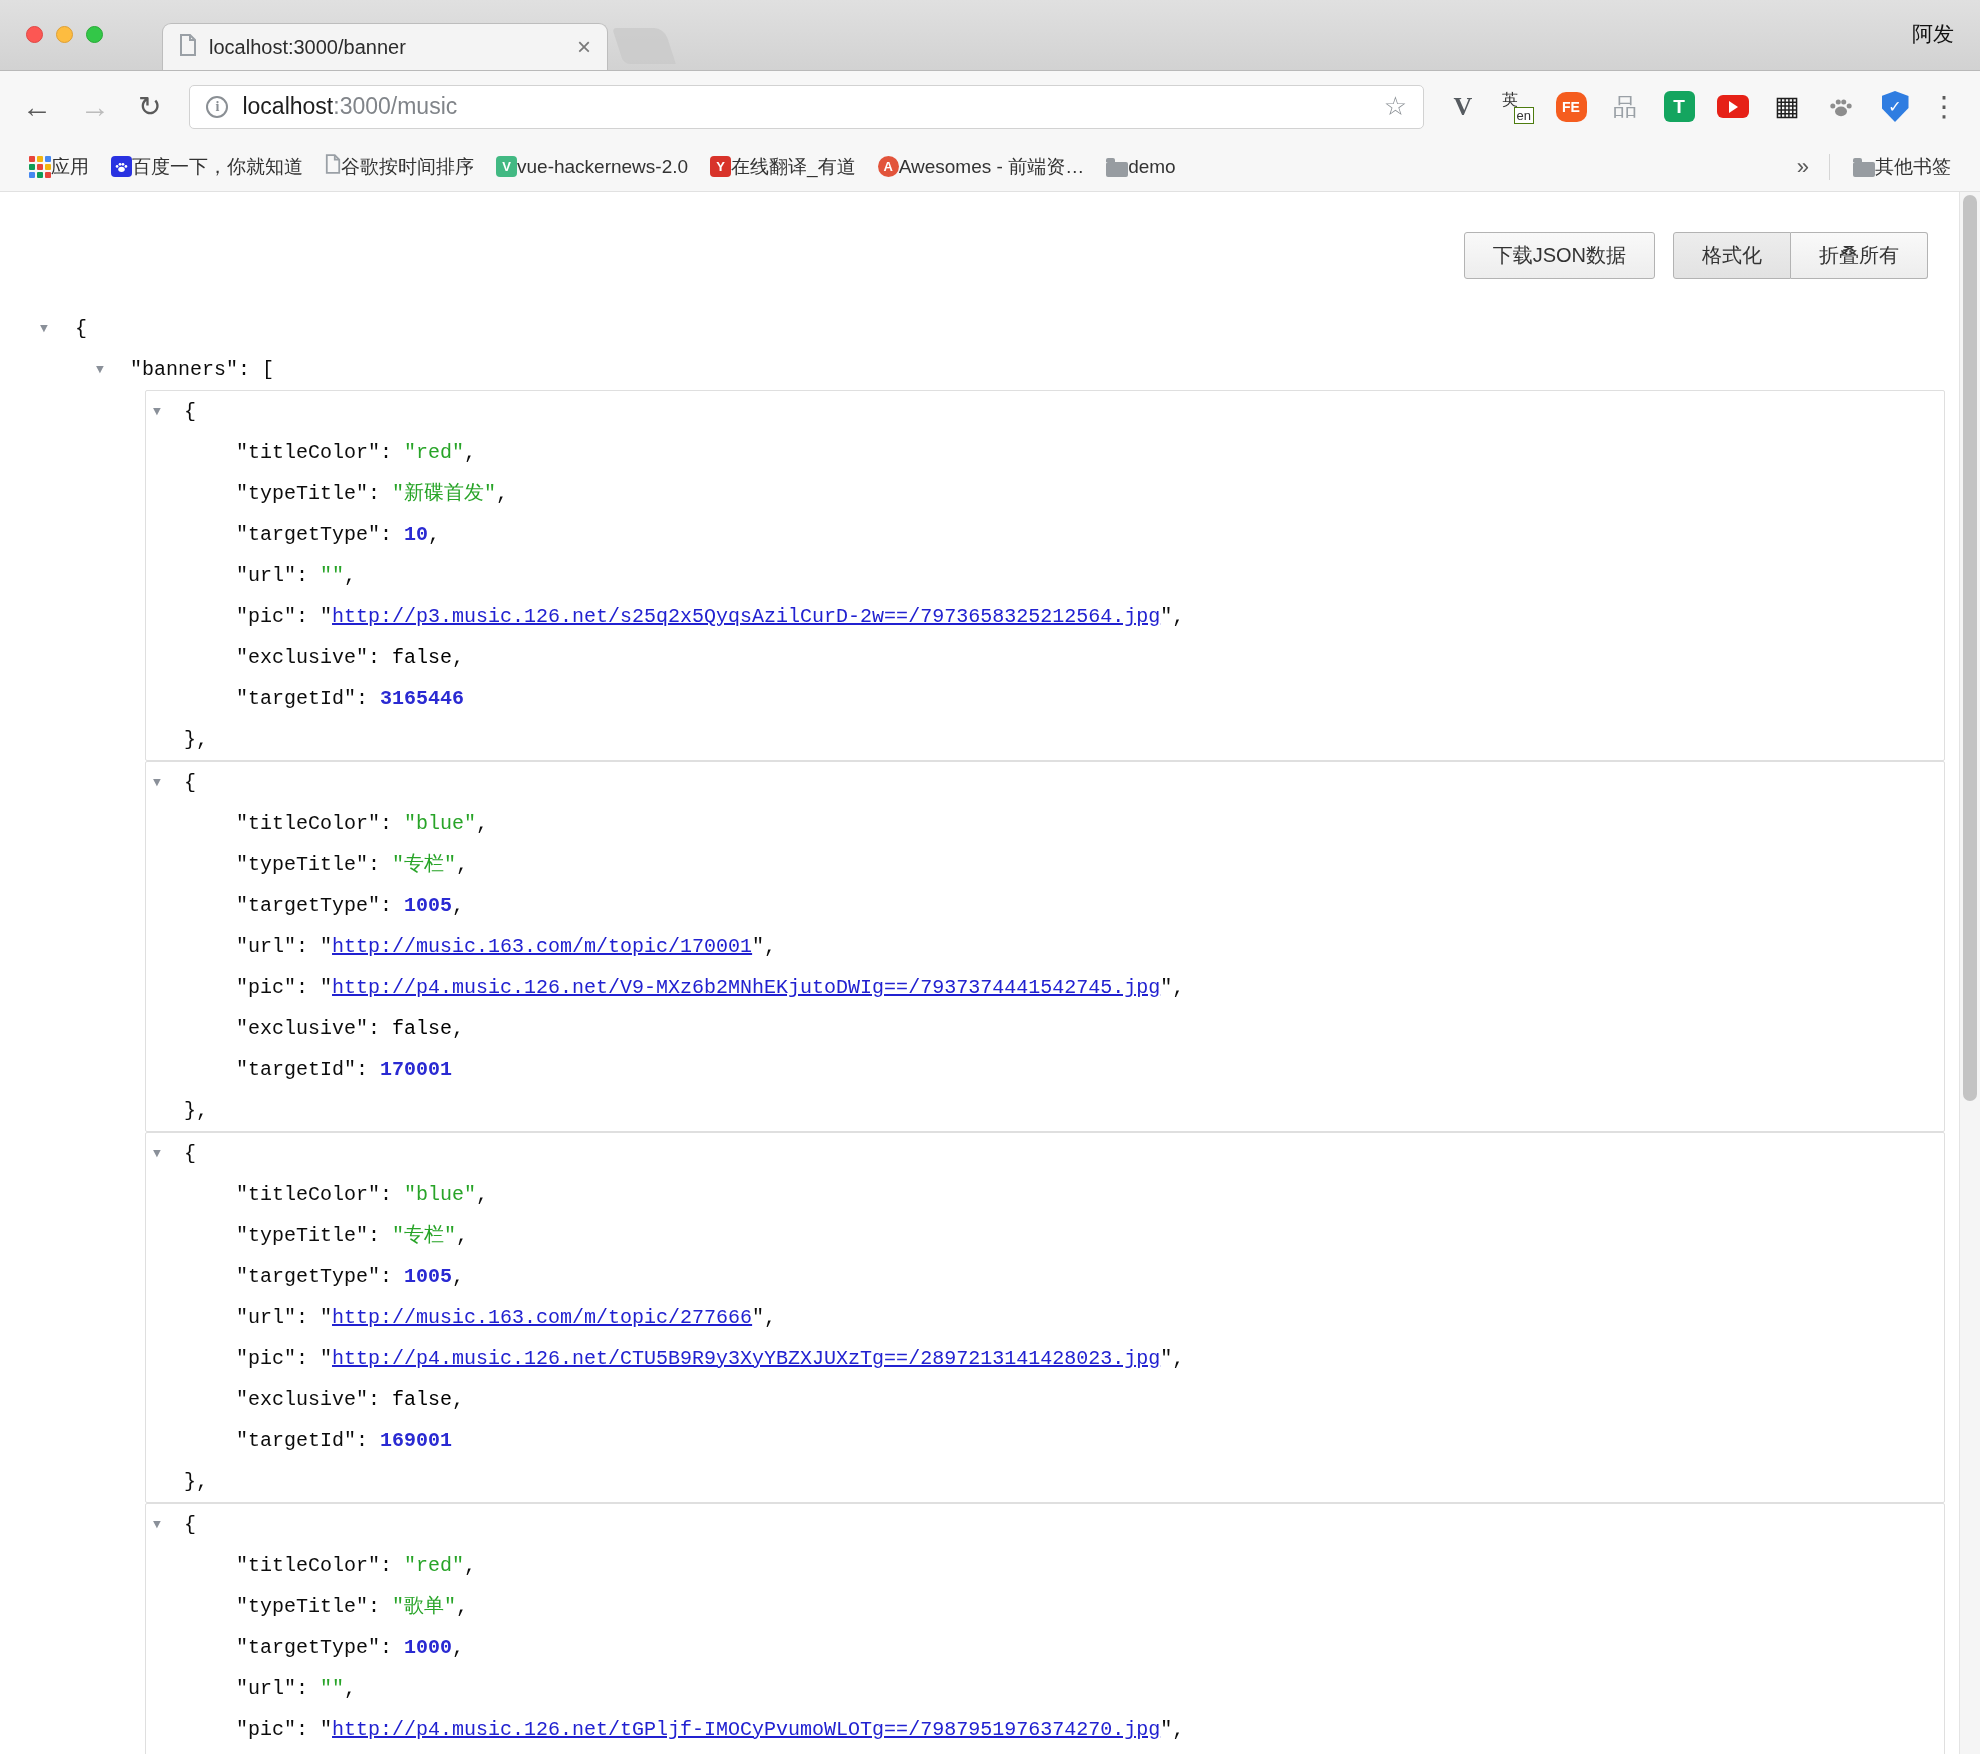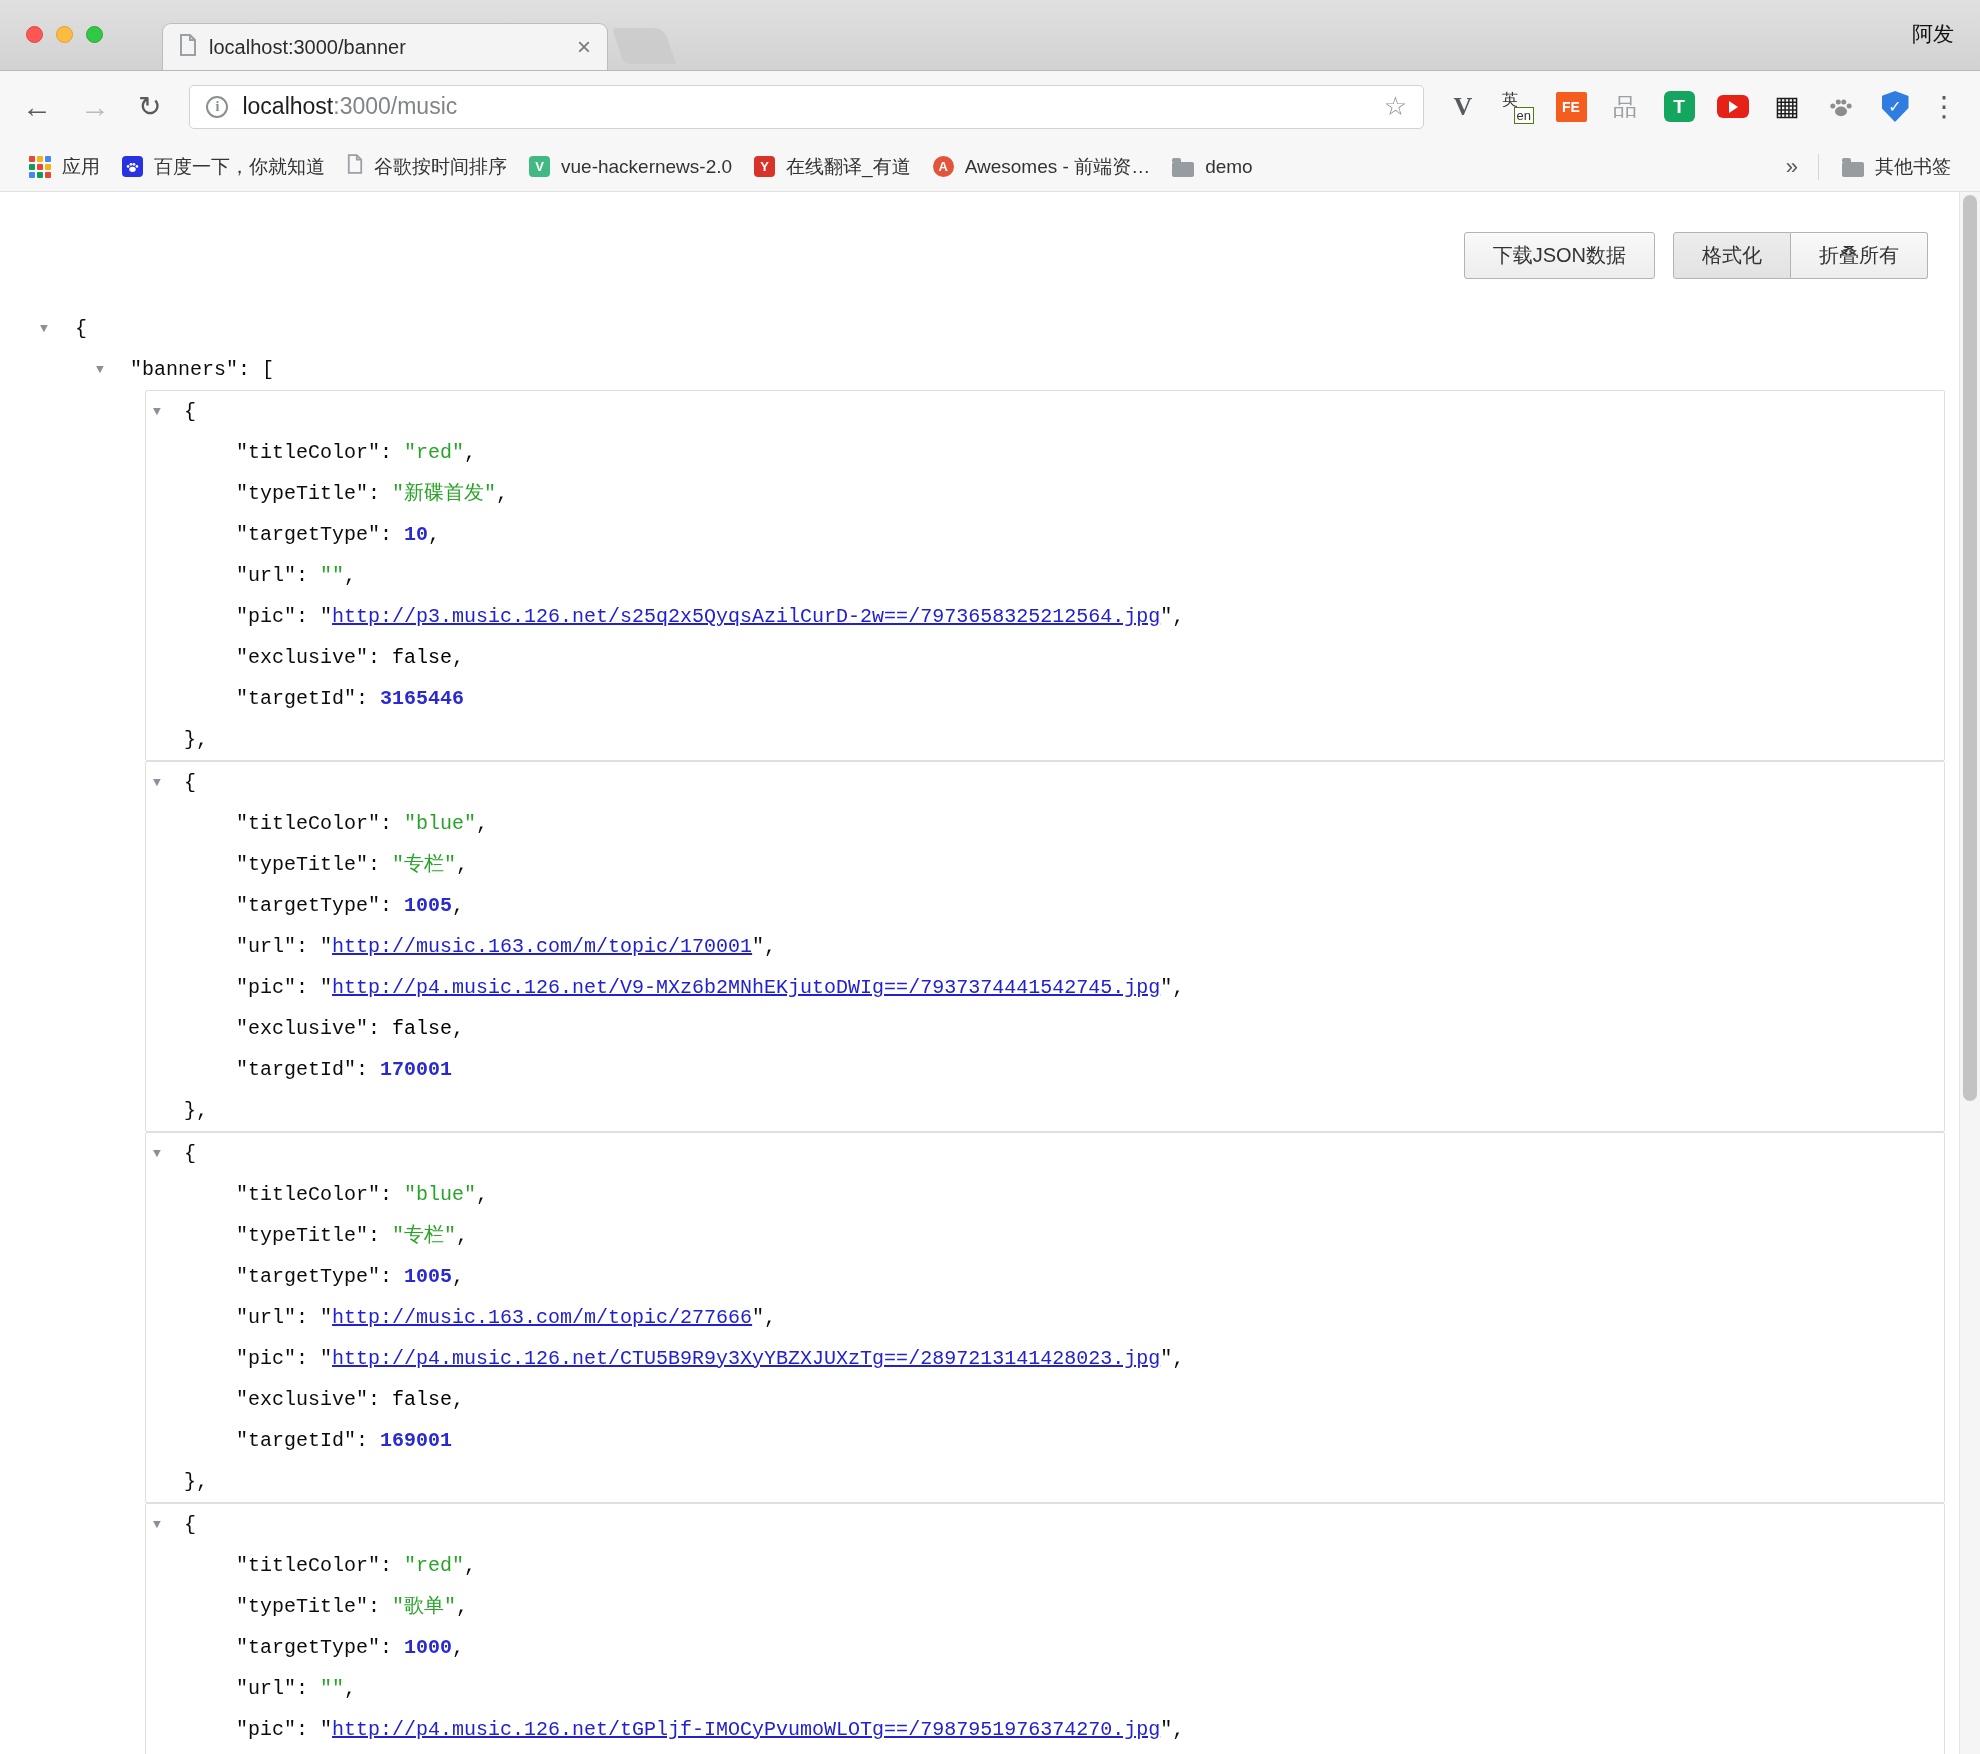--- a/index.html
+++ b/index.html
@@ -38,37 +38,37 @@
   .url .host{color:#1d1d1d}
   .url .rest{color:#808489}
   .star{font-size:26px;color:#8a8f94;cursor:pointer}
   .exts{display:flex;align-items:center;gap:20px;margin-right:14px}
   .ext{width:34px;height:34px;display:flex;align-items:center;justify-content:center;cursor:pointer;flex:none}
   .ext-v{font-size:26px;font-weight:bold;color:#565b60;font-family:"Liberation Serif",serif}
   .ext-tr{position:relative;width:30px;height:30px}
   .ext-tr .t1{position:absolute;left:0;top:-2px;font-size:16px;color:#333}
   .ext-tr .t2{position:absolute;right:-2px;bottom:-2px;font-size:13px;color:#333;border:1px solid #4d7c0f;
     line-height:1;padding:1px 2px;background:#fff}
-  .ext-fe{width:31px;height:30px;background:#f55d1f;border-radius:2px;color:#fff;font-weight:bold;
+  .ext-fe{width:31px;height:30px;background:#f55d1f;border-radius:10px;color:#fff;font-weight:bold;
     font-size:14px;display:flex;align-items:center;justify-content:center}
   .ext-org{font-size:24px;color:#9aa0a6}
   .ext-t{width:31px;height:31px;background:#14a55f;border-radius:6px;color:#fff;font-weight:bold;
     font-size:19px;display:flex;align-items:center;justify-content:center}
   .ext-yt{width:32px;height:23px;background:#e62117;border-radius:6px;display:flex;align-items:center;justify-content:center}
   .ext-yt .play{width:0;height:0;border-left:9px solid #fff;border-top:6px solid transparent;border-bottom:6px solid transparent}
   .ext-qr{font-size:27px;color:#1e1e1e;line-height:1}
   .ext-shield{width:27px;height:31px;background:#2f7de1;
     clip-path:polygon(50% 0,100% 16%,100% 55%,50% 100%,0 55%,0 16%);
     color:#fff;font-size:16px;display:flex;align-items:center;justify-content:center}
   .menu-dots{font-size:28px;color:#5a5a5a;cursor:pointer;margin-left:4px}
 
   
   .bookmarks{height:50px;background:#f7f7f7;border-bottom:1px solid #e1e1e1;display:flex;
     align-items:center;padding:0 18px;flex:none}
-  .bm{display:flex;align-items:center;gap:11px;padding:0 11px;height:36px;border-radius:4px;
+  .bm{display:flex;align-items:center;gap:0;padding:0 11px;height:36px;border-radius:4px;
     font-size:19px;color:#333;white-space:nowrap;cursor:pointer}
   .apps-ic{display:grid;grid-template-columns:repeat(3,6px);grid-template-rows:repeat(3,6px);gap:2px}
   .apps-ic i{border-radius:1px}
   .bm-sq{width:21px;height:21px;border-radius:4px;color:#fff;font-size:13px;font-weight:bold;
     display:flex;align-items:center;justify-content:center;flex:none}
   .sq-baidu{background:#2932e1}
   .sq-v{background:#42b983}
   .sq-y{background:#d8332a}
   .sq-a{background:#e2543b;border-radius:50%}
   .folder{width:22px;height:15px;background:#979ca1;border-radius:2px;position:relative;margin-top:5px;flex:none}

